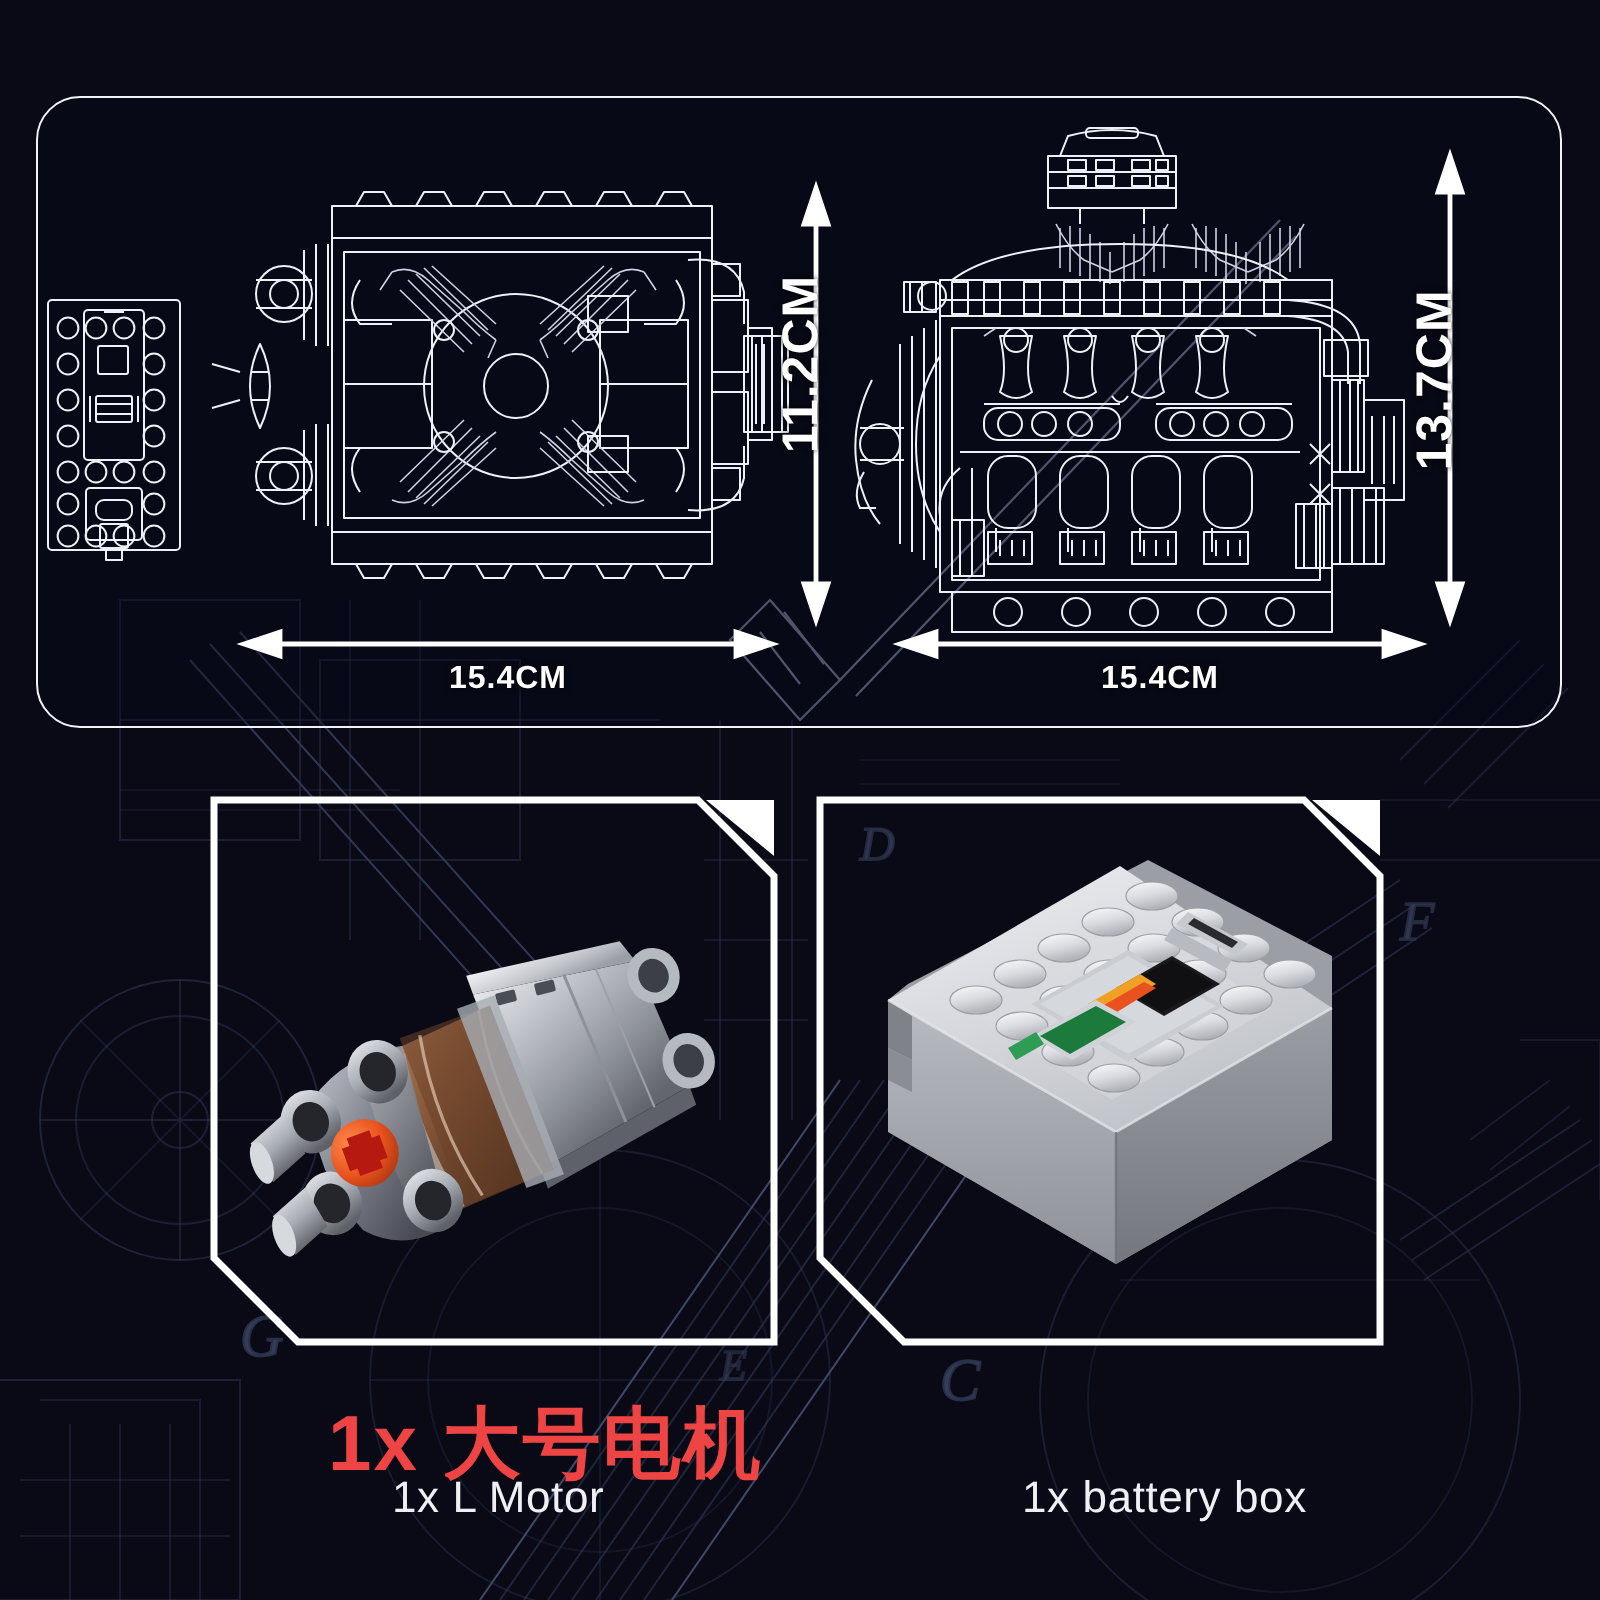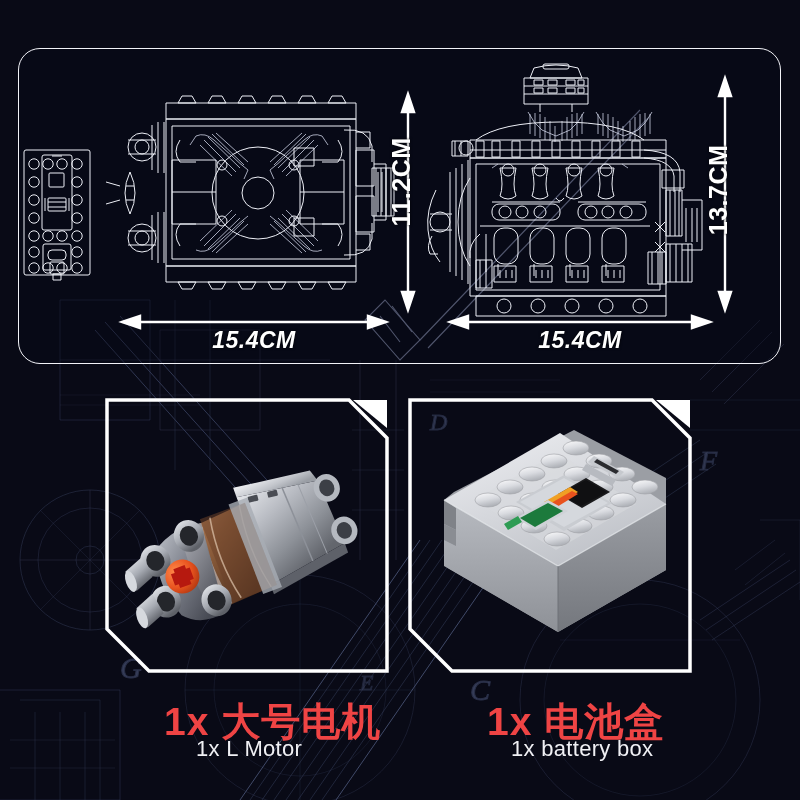--- a/index.html
+++ b/index.html
@@ -22,21 +22,21 @@
     background:rgba(7,8,22,0.35);
   }
   .spec-inner{position:absolute;inset:0;z-index:4;}
 
   
   .dim{
     position:absolute;color:#ffffff;font-weight:bold;
     letter-spacing:.5px;white-space:nowrap;z-index:6;
     text-shadow:0 0 3px rgba(0,0,0,.9);
   }
-  .dim-h{font-size:23px;font-style:italic;}
+  .dim-h{font-size:16px;}
   .dim-v{font-size:25px;transform-origin:center center;}
 
   
   .prod-panel{position:absolute;z-index:3;}
   .prod-frame{position:absolute;inset:0;z-index:4;}
   .prod-photo{position:absolute;z-index:3;}
 
   
   .cap-cn{
     position:absolute;color:#ef4444;font-weight:bold;
@@ -605,16 +605,15 @@
 
     <svg class="prod-frame" viewBox="0 0 285 275" width="285" height="275">
       <polygon points="248,2 282,2 282,30" fill="#ffffff"></polygon>
       <path d="M2 2 L244 2 L282 40 L282 273 L44 273 L2 231 Z" fill="none" stroke="#ffffff" stroke-width="3.5"></path>
     </svg>
   </div>
 
   <div class="cap-cn" style="left:164px;top:695px;">1x 大号电机</div>
   <div class="cap-en" style="left:196px;top:736px;">1x L Motor</div>
 
-  <div class="cap-cn" style="left:487px;top:695px;">1x 电池盒</div>
   <div class="cap-en" style="left:511px;top:736px;">1x  battery box</div>
 
 </div>
 
 </body></html>

